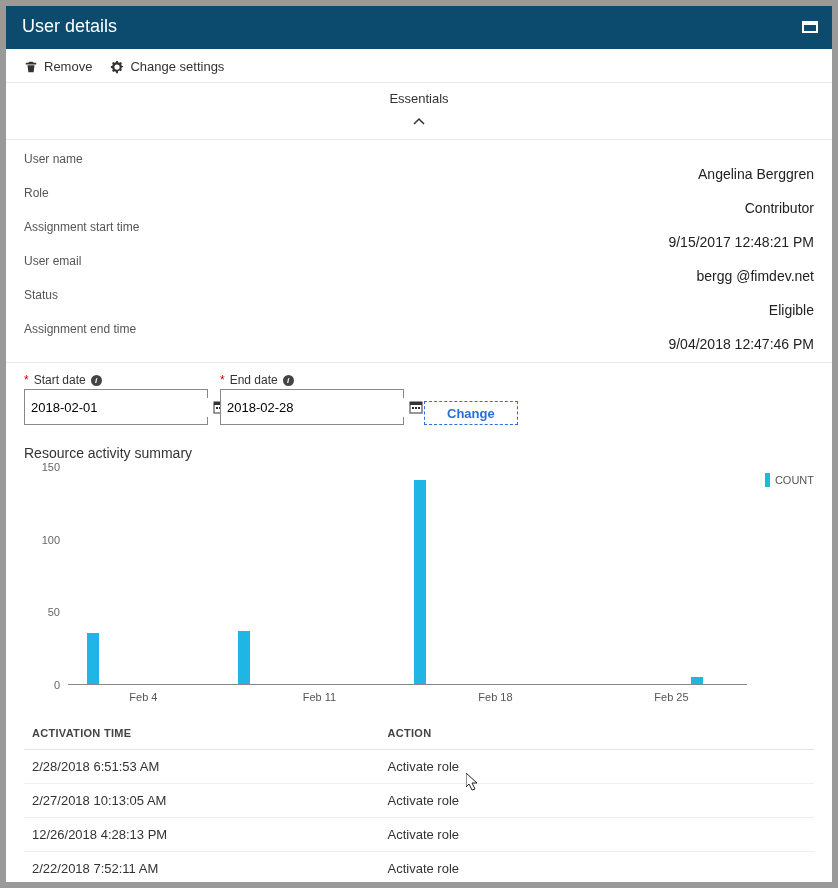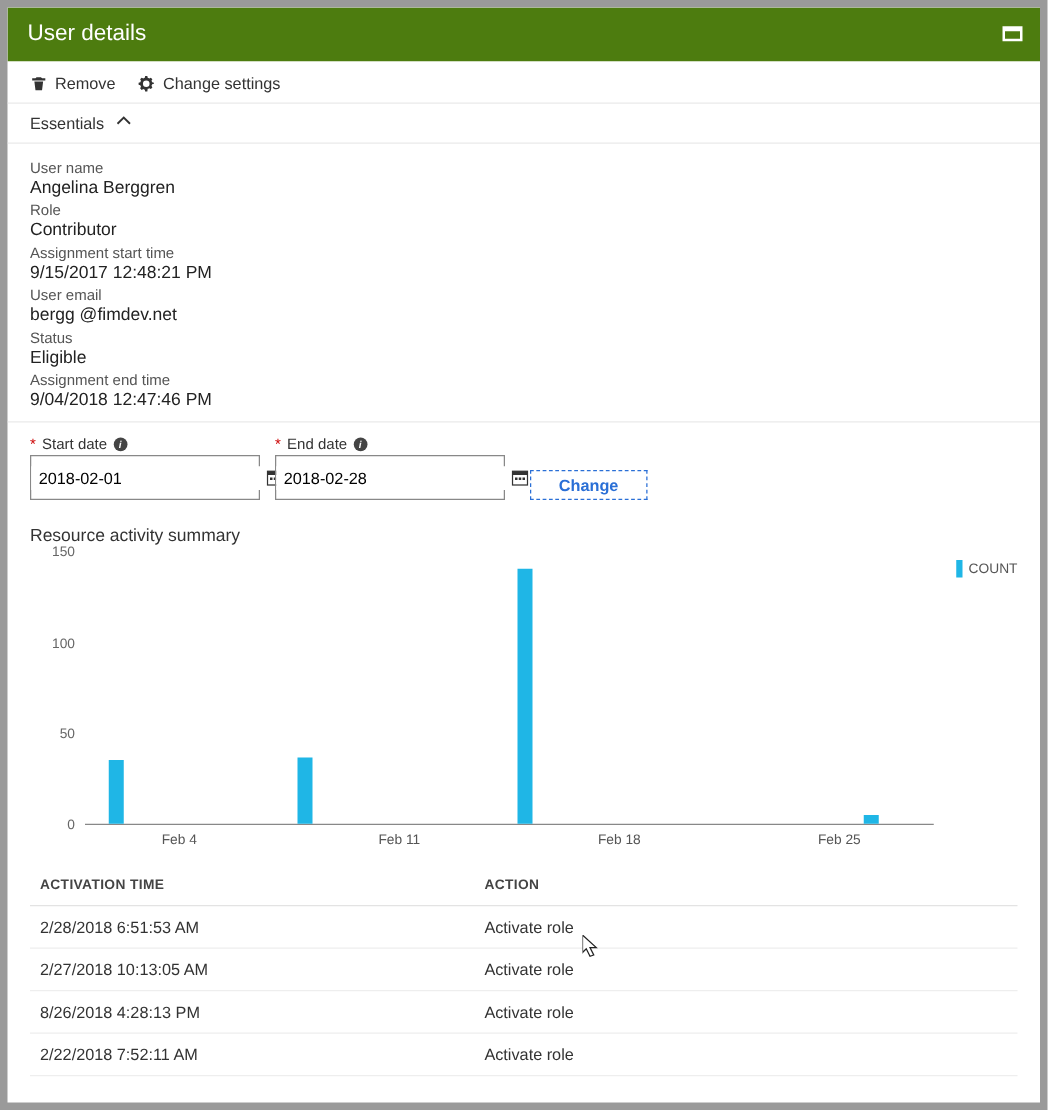--- a/index.html
+++ b/index.html
@@ -15,21 +15,21 @@
   .panel {
     background: #fff;
     margin: 6px;
     width: 826px;
     height: 876px;
     display: flex;
     flex-direction: column;
     overflow: hidden;
   }
   .header {
-    background: #4d7c0f;
+    background: #0c4a6e;
     color: #fff;
     display: flex;
     align-items: center;
     justify-content: space-between;
     padding: 10px 14px 12px 16px;
   }
   .header .title {
     font-size: 18px;
     font-weight: 400;
   }
@@ -58,39 +58,41 @@
     display: inline-block;
   }
   .section-head {
     display: flex;
     align-items: center;
     gap: 10px;
     padding: 8px 18px;
     border-bottom: 1px solid #eaeaea;
     font-size: 13px;
     cursor: pointer;
+    flex-direction: column;
   }
   .chevron {
     display: inline-block;
   }
   .essentials-body {
     display: flex;
     padding: 8px 18px 10px 18px;
     border-bottom: 1px solid #eaeaea;
     flex-direction: column;
   }
   .col { flex: 1; }
   .field-label {
     font-size: 12px;
     color: #555;
     margin-top: 4px;
   }
   .field-value {
     font-size: 14px;
     color: #222;
+    text-align: right;
   }
   .date-row {
     display: flex;
     align-items: flex-end;
     gap: 12px;
     padding: 10px 18px 4px 18px;
   }
   .date-field { width: 184px; }
   .date-label {
     font-size: 12px;
@@ -375,21 +377,21 @@
       <tbody id="act-body">
           <tr>
             <td>2/28/2018 6:51:53 AM</td>
             <td>Activate role</td>
           </tr>
           <tr>
             <td>2/27/2018 10:13:05 AM</td>
             <td>Activate role</td>
           </tr>
           <tr>
-            <td>8/26/2018 4:28:13 PM</td>
+            <td>12/26/2018 4:28:13 PM</td>
             <td>Activate role</td>
           </tr>
           <tr>
             <td>2/22/2018 7:52:11 AM</td>
             <td>Activate role</td>
           </tr>
         </tbody>
     </table>
     <svg class="cursor" style="left:460px; top:66px" width="16" height="20" viewBox="0 0 16 20">
         <path d="M0 0l0 14 3-3 3 6 3-1-3-6 5 0z" fill="#fff" stroke="#222" stroke-width="1"></path>

